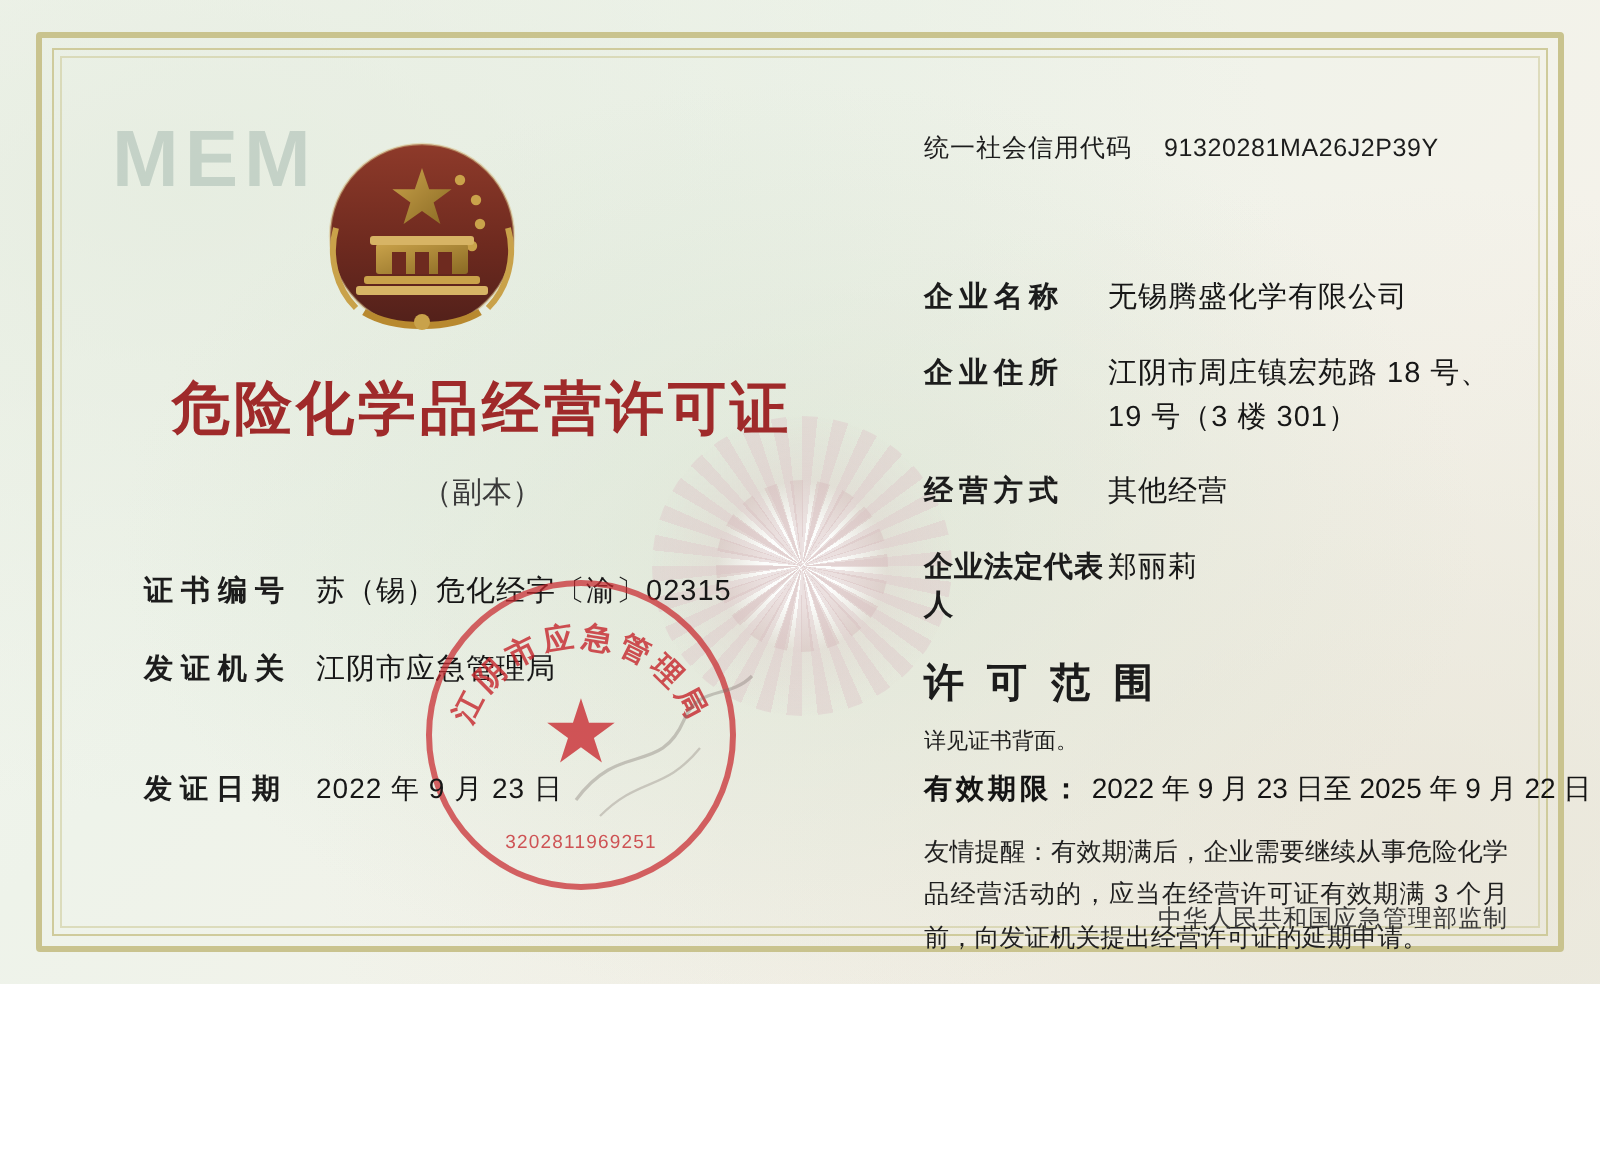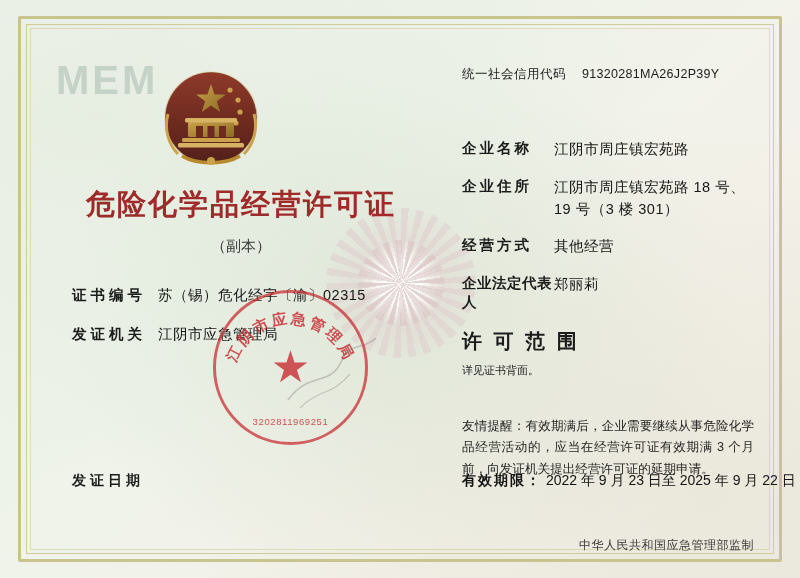--- a/index.html
+++ b/index.html
@@ -9,21 +9,21 @@
   body {
     width: 800px;
     height: 578px;
     background: #ffffff;
     font-family: "Liberation Sans", sans-serif;
     overflow: hidden;
   }
   .certificate {
     position: relative;
     width: 800px;
-    height: 578px;
+    height: 492px;
     background: linear-gradient(135deg, #f3f6ef 0%, #eef3ea 35%, #f4f2ea 70%, #efefe6 100%);
     box-sizing: border-box;
     overflow: hidden;
   }
   
   .paper-tint {
     position: absolute;
     inset: 0;
     background:
       radial-gradient(ellipse at 50% 55%, rgba(214,226,208,0.55) 0%, rgba(240,244,236,0.0) 60%),
@@ -367,21 +367,21 @@
 
   <div class="right-col">
     <div class="credit-row">
       <span>统一社会信用代码</span>
       <span class="code">91320281MA26J2P39Y</span>
     </div>
 
     <div class="kv-right">
       <div class="kv-row-r">
         <div class="kv-label">企业名称</div>
-        <div class="kv-value">江阴市周庄镇宏苑路</div>
+        <div class="kv-value">无锡腾盛化学有限公司</div>
       </div>
       <div class="kv-row-r">
         <div class="kv-label">企业住所</div>
         <div class="kv-value">江阴市周庄镇宏苑路 18 号、19 号（3 楼 301）</div>
       </div>
       <div class="kv-row-r">
         <div class="kv-label">经营方式</div>
         <div class="kv-value">其他经营</div>
       </div>
       <div class="kv-row-r">
@@ -393,20 +393,21 @@
         <div class="scope-label">许 可 范 围</div>
         <div class="scope-text">详见证书背面。</div>
       </div>
 
       <div class="notice">友情提醒：有效期满后，企业需要继续从事危险化学品经营活动的，应当在经营许可证有效期满 3 个月前，向发证机关提出经营许可证的延期申请。</div>
     </div>
   </div>
 
   <div class="issue-date">
     <div class="kv-label">发证日期</div>
+    <div class="kv-value">2022 年 9 月 23 日</div>
   </div>
 
   <div class="validity">
     <span class="vlabel">有效期限：</span>
     <span>2022 年 9 月 23 日至 2025 年 9 月 22 日</span>
   </div>
 
   <div class="footer">中华人民共和国应急管理部监制</div>
 </div>
 

